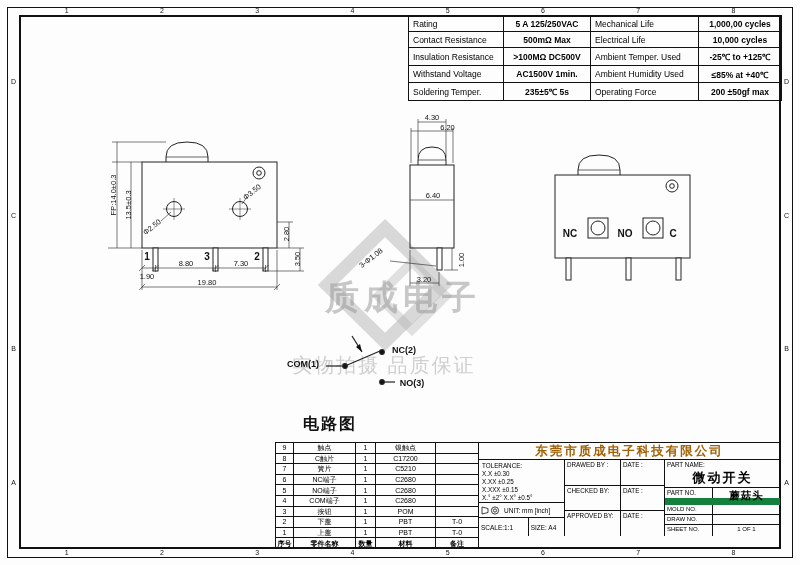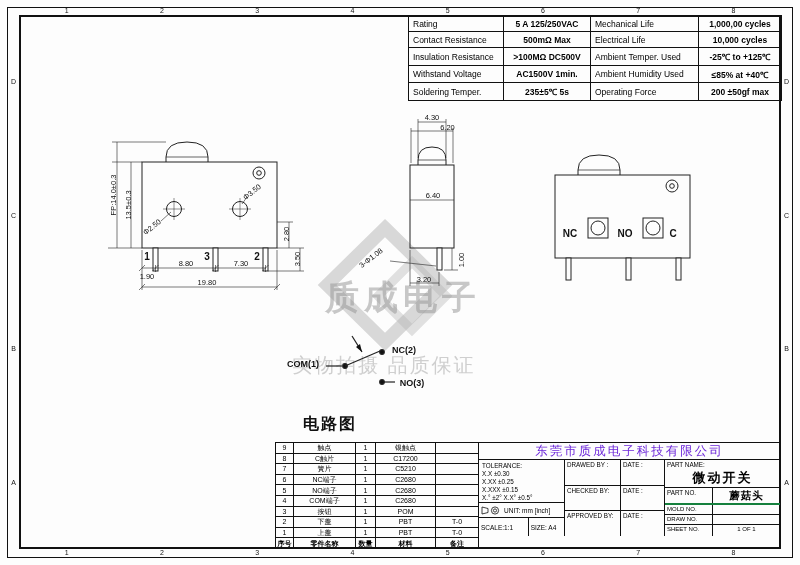--- a/index.html
+++ b/index.html
@@ -19,39 +19,39 @@
   td { border:1px solid #111; overflow:hidden; white-space:nowrap; }
 
   .spec-table { position:absolute; left:408px; top:15px; width:373px; height:86px; font-size:8.5px; color:#000; }
   .spec-table td.sl { font-weight:normal; padding-left:4px; }
   .spec-table td.sv { font-weight:bold; text-align:center; }
 
   .bom-table { position:absolute; left:275px; top:442px; width:203px; height:107px; font-size:7px; color:#000; }
   .bom-table td { text-align:center; height:9px; line-height:9px; }
 
   .title-block { position:absolute; left:478px; top:442px; width:303px; height:107px; border:1px solid #111; color:#000; background:transparent; }
-  .tb-company { height:17px; line-height:17px; border-bottom:1px solid #111; text-align:center; font-size:12.5px; font-weight:normal; letter-spacing:2px; color:#6d28d9; }
+  .tb-company { height:17px; line-height:17px; border-bottom:1px solid #111; text-align:center; font-size:12.5px; font-weight:bold; letter-spacing:2px; color:#a16207; }
   .tb-english { height:12px; line-height:11px; border-bottom:1px solid #111; text-align:center; font-size:7.5px; color:#3a5fae; letter-spacing:0.5px; }
   .tb-main { display:flex; height:76px; }
   .tb-col1 { width:86px; border-right:1px solid #111; display:flex; flex-direction:column; }
   .tol-box { height:43px; border-bottom:1px solid #111; font-size:6.3px; line-height:8px; padding:2px 3px; }
   .unit-row { height:15px; border-bottom:1px solid #111; display:flex; align-items:center; gap:3px; font-size:6.5px; padding-left:2px; }
   .scale-row { flex:1; display:flex; font-size:6.5px; }
   .scale-cell { flex:1.4; border-right:1px solid #111; display:flex; align-items:center; padding-left:2px; }
   .size-cell { flex:1; display:flex; align-items:center; padding-left:2px; }
   .tb-col2 { width:100px; border-right:1px solid #111; display:flex; flex-direction:column; }
   .sig-row { flex:1; display:flex; border-bottom:1px solid #111; }
   .sig-row:last-child { border-bottom:none; }
   .by-cell { width:56px; border-right:1px solid #111; font-size:6.3px; padding:1px 2px; }
   .date-cell { flex:1; font-size:6.3px; padding:1px 2px; }
   .tb-col3 { flex:1; display:flex; flex-direction:column; }
   .pn-row { height:28px; border-bottom:1px solid #111; position:relative; }
   .pn-label { position:absolute; left:2px; top:1px; font-size:6.3px; }
   .pn-value { position:absolute; left:0; right:0; top:9px; text-align:center; font-size:13px; font-weight:bold; letter-spacing:2px; }
-  .pno-row { height:17px; border-bottom:2px solid #15803d; display:flex;justify-content:space-between; }
+  .pno-row { height:17px; border-bottom:7px solid #15803d; display:flex;justify-content:space-between; }
   .pno-label { width:48px; border-right:1px solid #111; font-size:6.3px; padding:1px 2px; }
   .pno-value { flex:1; text-align:center; font-size:10.5px; font-weight:bold; line-height:15px; letter-spacing:1px; }
   .small-row { height:10px; display:flex; border-bottom:1px solid #111; }
   .small-row.last { border-bottom:none; flex:1; }
   .sm-label { width:48px; border-right:1px solid #111; font-size:6px; padding:0 2px; line-height:9px; }
   .sm-value { flex:1; font-size:6px; text-align:center; line-height:9px; }
 
   .labels { position:absolute; left:0; top:0; width:800px; height:565px; pointer-events:none; }
   .dim { position:absolute; font-size:7.5px; color:#111; white-space:nowrap; transform:translate(-50%,-50%); }
   .dim.big { font-size:10px; font-weight:bold; }

